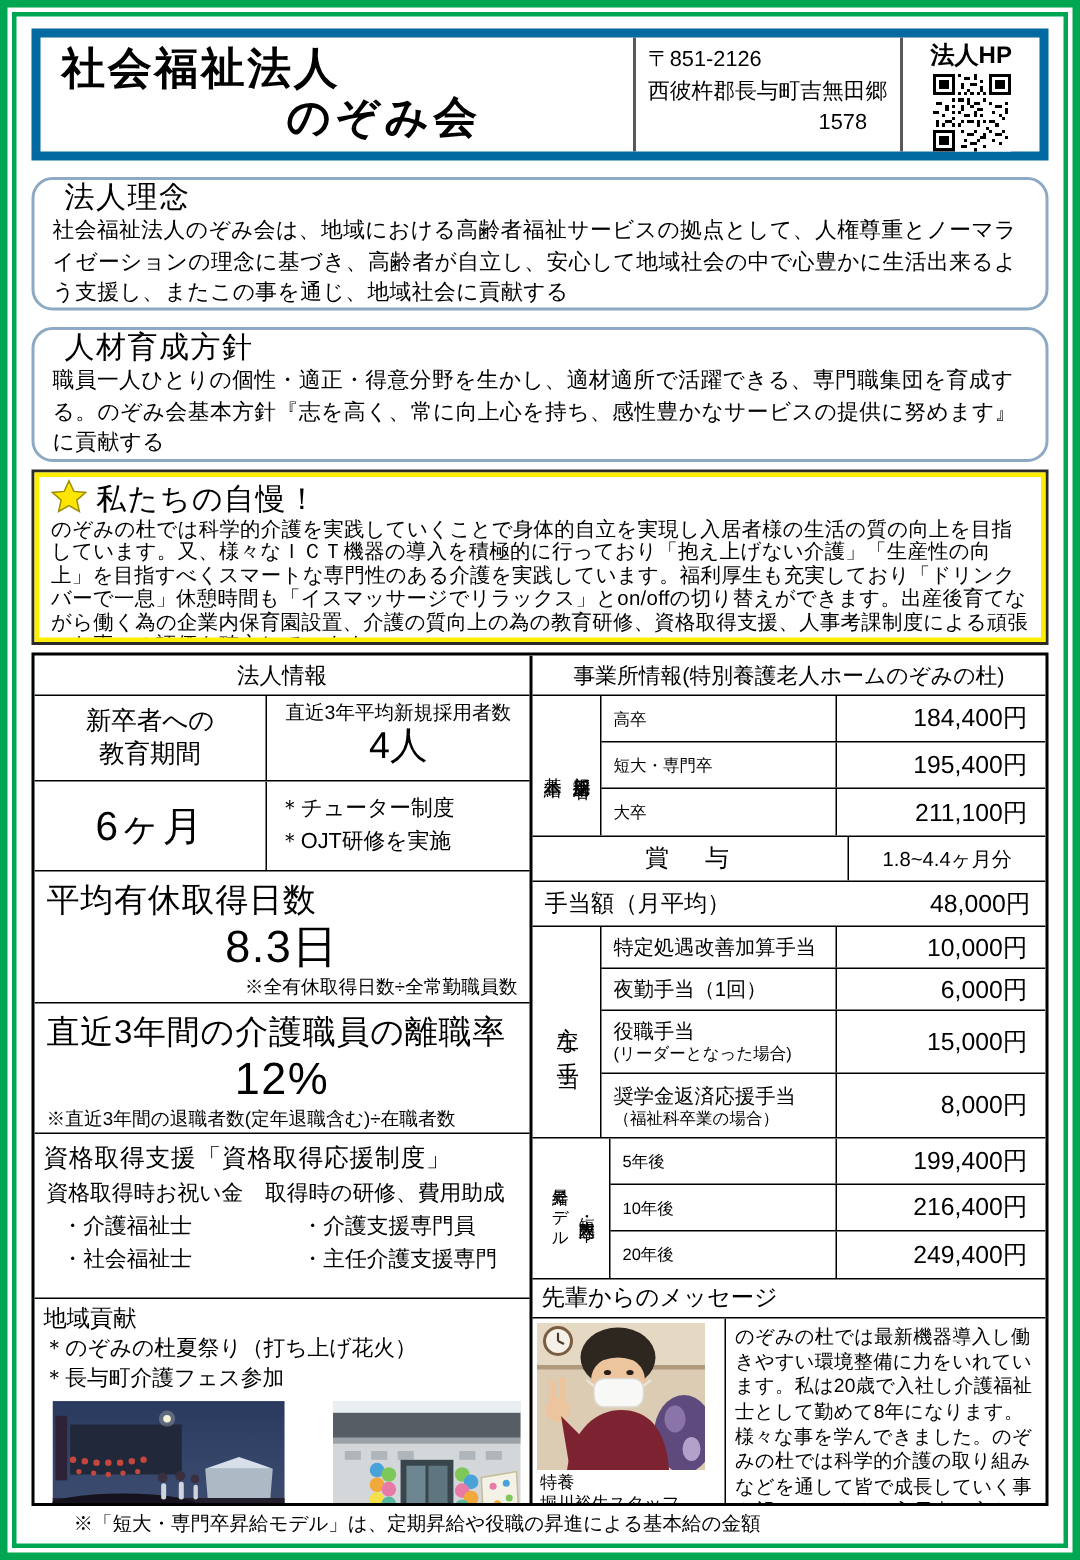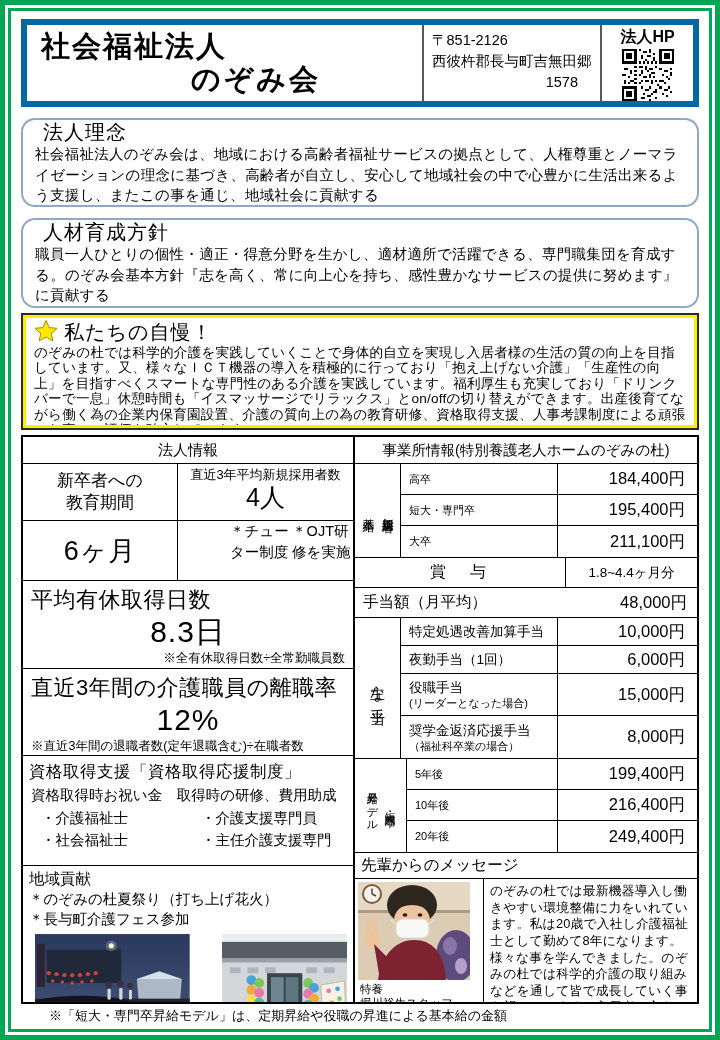--- a/index.html
+++ b/index.html
@@ -43,21 +43,21 @@
   .blk.last { border-bottom:none; flex:1 1 auto; }
   .thead { height:27px; display:flex; align-items:center; justify-content:center; font-size:15px; }
   
   .row2 { height:57px; display:flex; }
   .row2 .cl { width:155px; border-right:1.5px solid #000; display:flex; flex-direction:column; justify-content:center; text-align:center; font-size:17px; line-height:1.3; }
   .row2 .cr { flex:1; text-align:center; padding-top:2px; }
   .row2 .cr .cap { font-size:13px; }
   .row2 .cr .big { font-size:25px; line-height:1.1; }
   .row3 { height:60px; display:flex; }
   .row3 .cl { width:155px; border-right:1.5px solid #000; display:flex; align-items:center; justify-content:center; font-size:27px; letter-spacing:1px; }
-  .row3 .cr { flex:1; display:flex; flex-direction:row; justify-content:center; padding-left:8px; font-size:14.5px; line-height:1.45;margin-left:44px; }
+  .row3 .cr { flex:1; display:flex; flex-direction:column; justify-content:center; padding-left:8px; font-size:14.5px; line-height:1.45; }
   .statblk { padding:4px 8px 2px 8px; }
   .statblk .slabel { font-size:22px; letter-spacing:0.5px; }
   .statblk .svalue { font-size:30px; text-align:center; line-height:1.15; letter-spacing:1px; }
   .statblk .snote { font-size:12.5px; text-align:right; }
   .statblk .snote2 { font-size:12.5px; text-align:left; }
   .blk-leave { height:88px; }
   .blk-turn { height:87px; }
   .blk-qual { height:110px; padding:5px 6px 0 6px; }
   .blk-qual .qtitle { font-size:16.5px; letter-spacing:0.5px; }
   .blk-qual .qsub { font-size:14.5px; padding-left:2px; margin-top:3px; }

